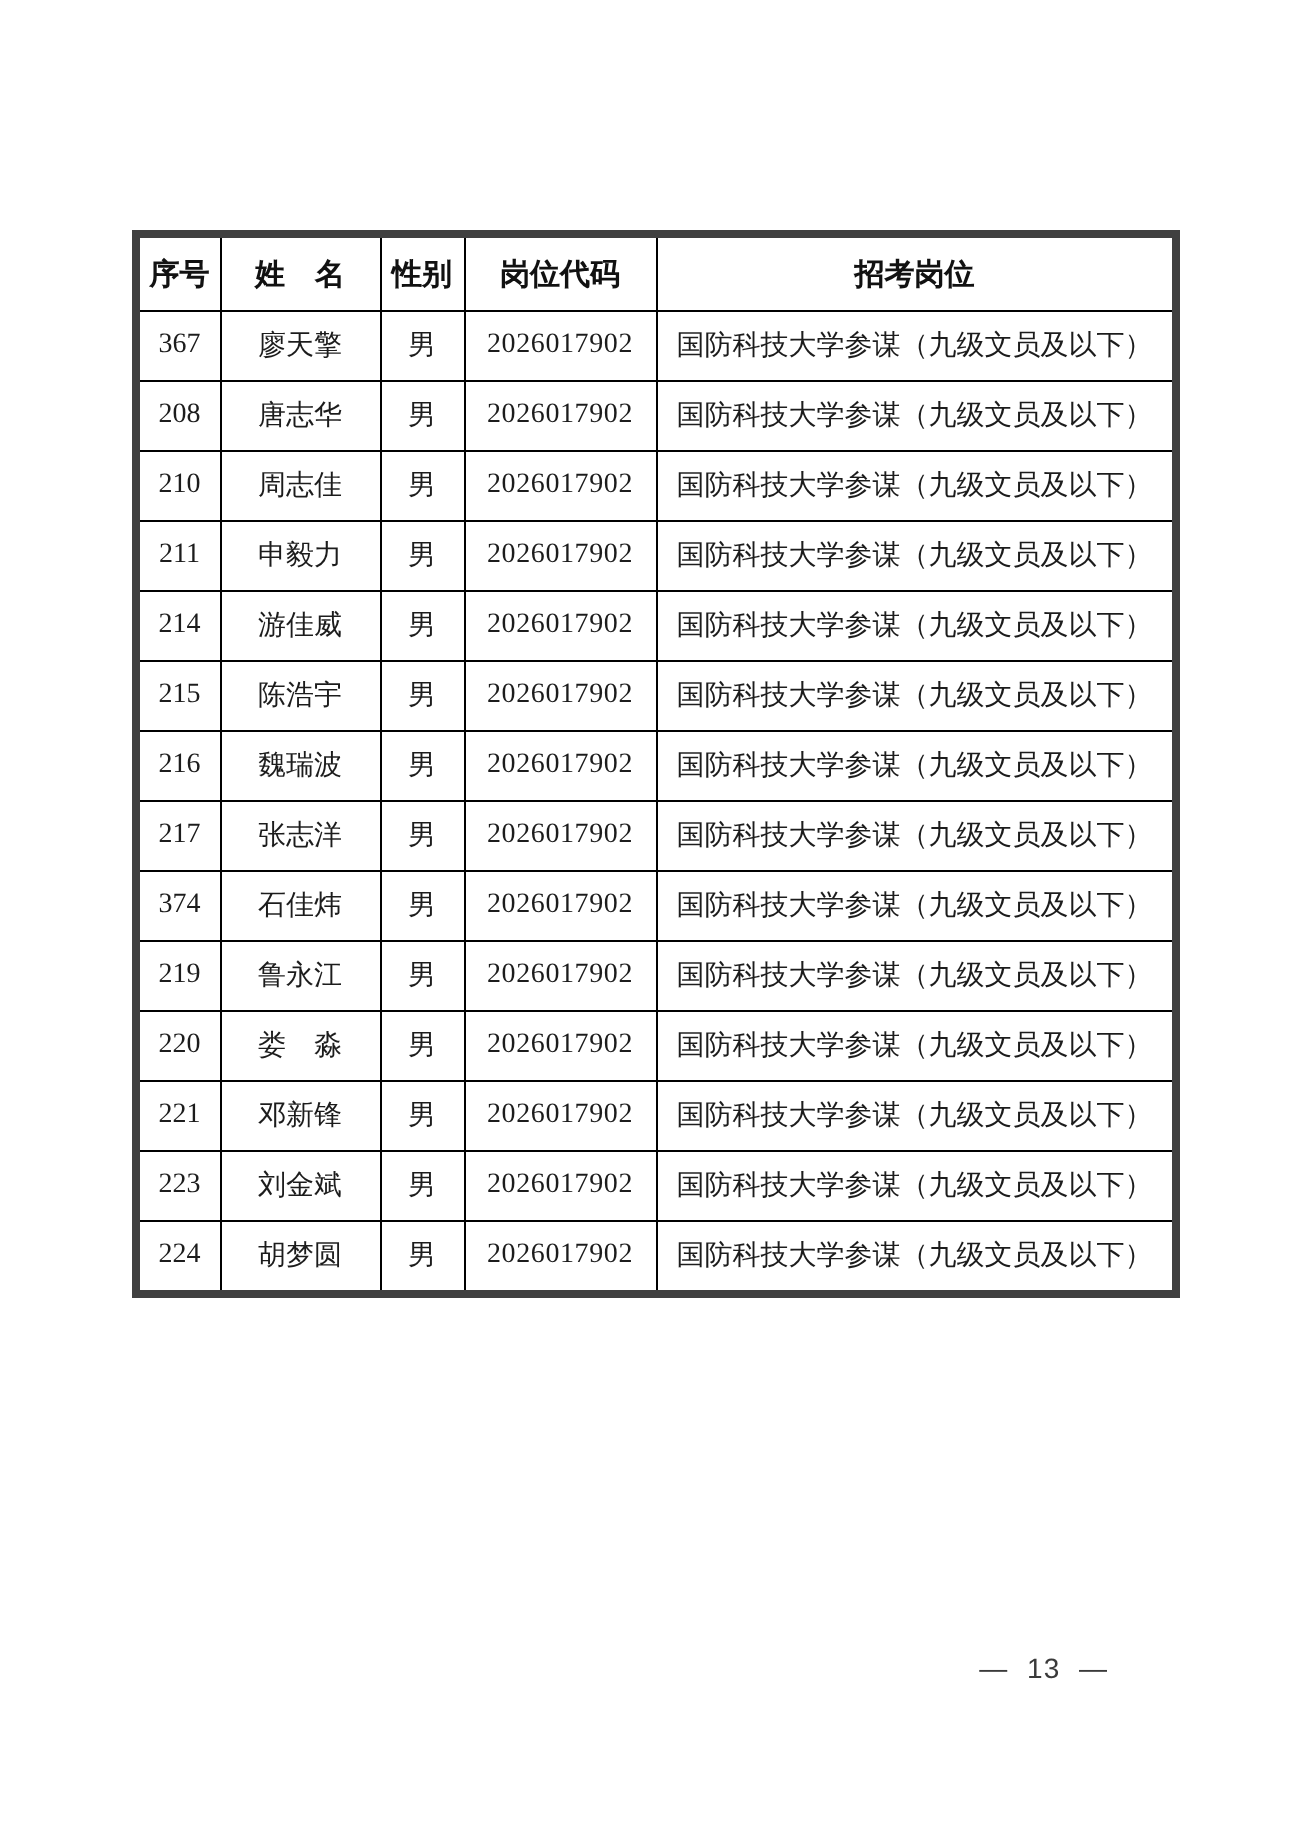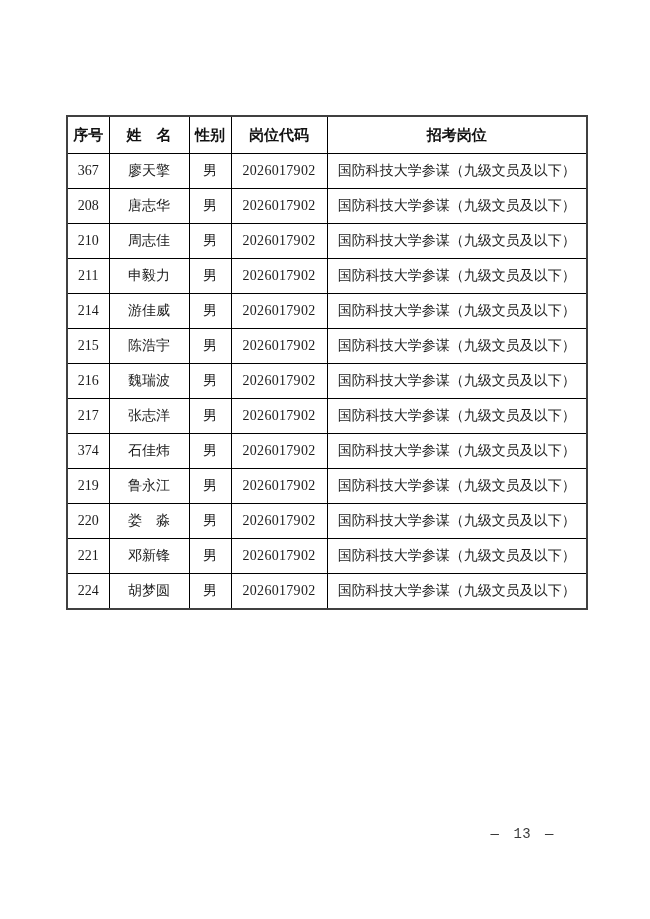--- a/index.html
+++ b/index.html
@@ -15,21 +15,21 @@
     overflow: hidden;
     font-family: "Liberation Serif", serif;
   }
   table.roster {
     position: absolute;
     left: 66px;
     top: 115px;
     width: 520px;
     border-collapse: collapse;
     table-layout: fixed;
-    border: 2px solid #404040;
+    border: 4px solid #404040;
   }
   table.roster th,
   table.roster td {
     border: 1px solid #000000;
     text-align: center;
     vertical-align: middle;
     padding: 0;
     color: #1c1c1c;
     overflow: hidden;
     white-space: nowrap;
@@ -53,21 +53,21 @@
   td.code {
     font-family: "Liberation Serif", serif;
     letter-spacing: 0.3px;
   }
   .footer-pageno {
     position: absolute;
     top: 826px;
     right: 96px;
     font-size: 14px;
     color: #3a3a3a;
-    font-family: Liberation Mono, monospace;
+    font-family: Liberation Sans, sans-serif;
     word-spacing: 5px;
     letter-spacing: 0.5px;
   }
 </style>
 </head>
 <body>
 
 <div class="page">
 
   <table class="roster">
@@ -166,20 +166,27 @@
         <td class="pos">国防科技大学参谋（九级文员及以下）</td>
       </tr>
       <tr>
         <td>221</td>
         <td>邓新锋</td>
         <td>男</td>
         <td class="code">2026017902</td>
         <td class="pos">国防科技大学参谋（九级文员及以下）</td>
       </tr>
       <tr>
+        <td>223</td>
+        <td>刘金斌</td>
+        <td>男</td>
+        <td class="code">2026017902</td>
+        <td class="pos">国防科技大学参谋（九级文员及以下）</td>
+      </tr>
+      <tr>
         <td>224</td>
         <td>胡梦圆</td>
         <td>男</td>
         <td class="code">2026017902</td>
         <td class="pos">国防科技大学参谋（九级文员及以下）</td>
       </tr>
     </tbody>
   </table>
 
   <div class="footer-pageno">— 13 —</div>

